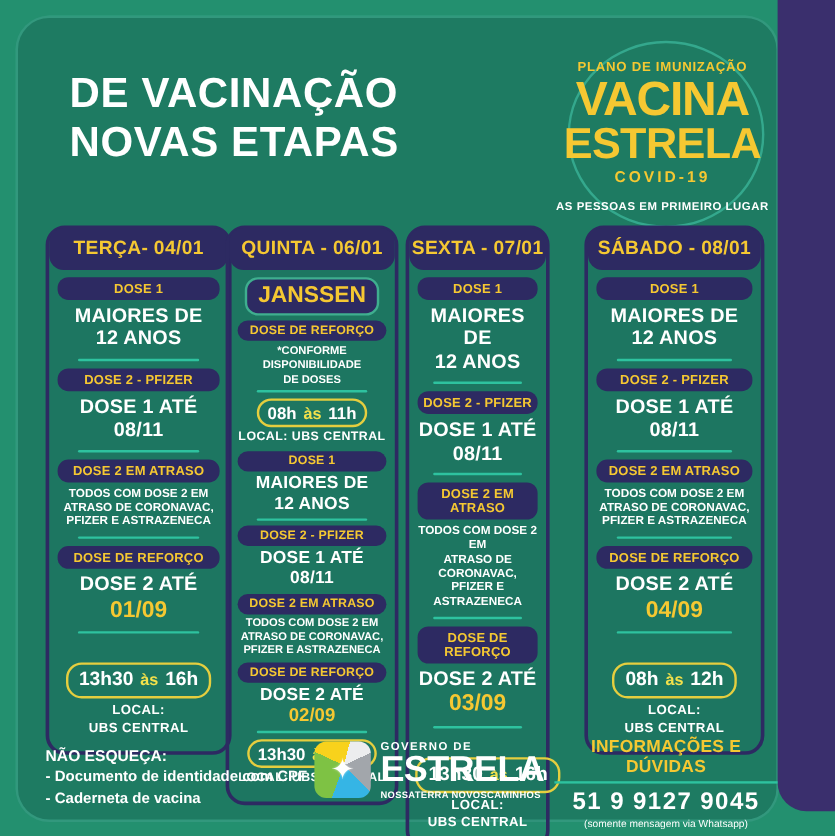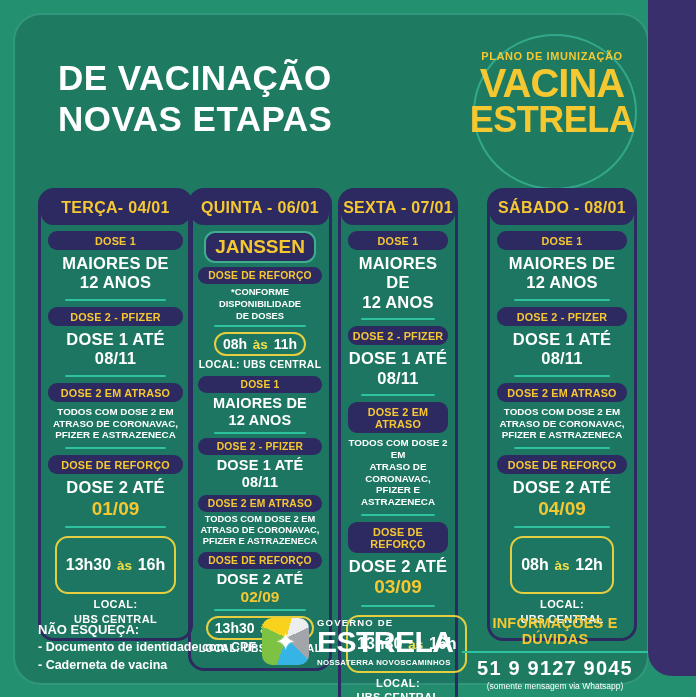--- a/index.html
+++ b/index.html
@@ -56,21 +56,21 @@
     text-align:center;border-radius:9px;padding:4px 2px 3px;margin:6px 2px 4px;
     letter-spacing:.2px;
   }
   .big{color:#fff;font-weight:800;font-size:16.5px;line-height:1.18;text-align:center;letter-spacing:.2px}
   .datev{color:#F5C832;font-weight:800;font-size:19px;line-height:1.2;text-align:center}
   .note{color:#fff;font-weight:800;font-size:9.8px;line-height:1.2;text-align:center;margin-top:2px}
   .note-md{font-size:10.8px;line-height:1.3}
   .divider{height:2px;background:#2EC29F;width:72%;margin:6px auto;border-radius:1px}
   .time{
     border:2px solid #E5CE3F;border-radius:13px;width:max-content;
-    margin:8px auto 3px;padding:18px 9px;color:#fff;font-weight:800;font-size:16px;
+    margin:24px auto 3px;padding:4px 9px;color:#fff;font-weight:800;font-size:16px;
   }
   .time .sep{color:#F3E14B;font-weight:700;font-size:13.5px;padding:0 2px}
   .localx{color:#fff;font-weight:800;font-size:11px;text-align:center;line-height:1.3;margin-top:3px;letter-spacing:.4px}
   .janssen{
     background:#2D2A62;border:2px solid #3FAE8F;color:#F5C832;font-weight:800;
     font-size:19px;text-align:center;border-radius:11px;padding:3px;margin:5px 8px 2px;
   }
   .compact .big{font-size:14.5px}
   .compact .datev{font-size:15.5px}
   .compact .badge{font-size:10.3px;padding:3px 2px;margin:4px 2px 2px}
@@ -106,20 +106,22 @@
 <div class="title">
   <div>DE VACINAÇÃO</div>
   <div>NOVAS ETAPAS</div>
 </div>
 
 <div class="brand-circle"></div>
 <div class="brand">
   <div class="plan">PLANO DE IMUNIZAÇÃO</div>
   <div class="vacina">VACINA</div>
   <div class="estrela">ESTRELA</div>
+  <div class="covid">COVID-19</div>
+  <div class="tagline">AS PESSOAS EM PRIMEIRO LUGAR</div>
 </div>
 
 <div class="columns">
     <div class="col">
       <div class="col-h">TERÇA- 04/01</div>
       <div class="badge">DOSE 1</div>
       <div class="big">
         <div>MAIORES DE</div>
         <div>12 ANOS</div>
       </div>

